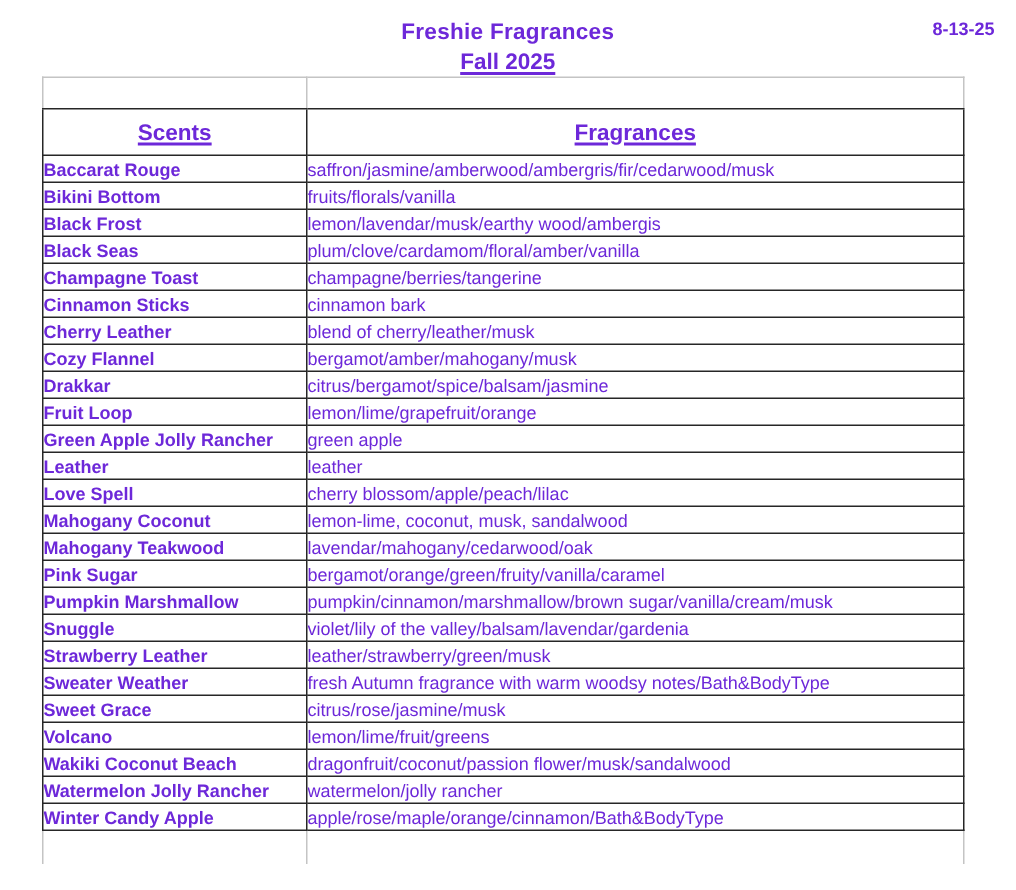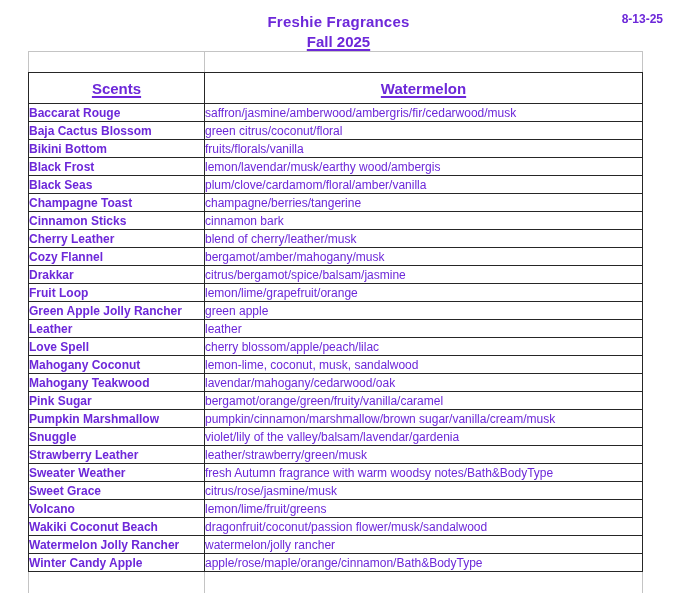--- a/index.html
+++ b/index.html
@@ -120,30 +120,26 @@
       <col class="c1">
       <col class="c2">
     </colgroup>
     <tbody>
       <tr class="spacer-row">
         <td></td>
         <td></td>
       </tr>
       <tr class="header-row">
         <th>Scents</th>
-        <th>Watermelon</th>
+        <th>Fragrances</th>
       </tr>
 
     <tr class="data-row">
           <td class="col-scent">Baccarat Rouge</td>
           <td class="col-desc">saffron/jasmine/amberwood/ambergris/fir/cedarwood/musk</td>
-        </tr>
-        <tr class="data-row">
-          <td class="col-scent">Baja Cactus Blossom</td>
-          <td class="col-desc">green citrus/coconut/floral</td>
         </tr>
         <tr class="data-row">
           <td class="col-scent">Bikini Bottom</td>
           <td class="col-desc">fruits/florals/vanilla</td>
         </tr>
         <tr class="data-row">
           <td class="col-scent">Black Frost</td>
           <td class="col-desc">lemon/lavendar/musk/earthy wood/ambergis</td>
         </tr>
         <tr class="data-row">

